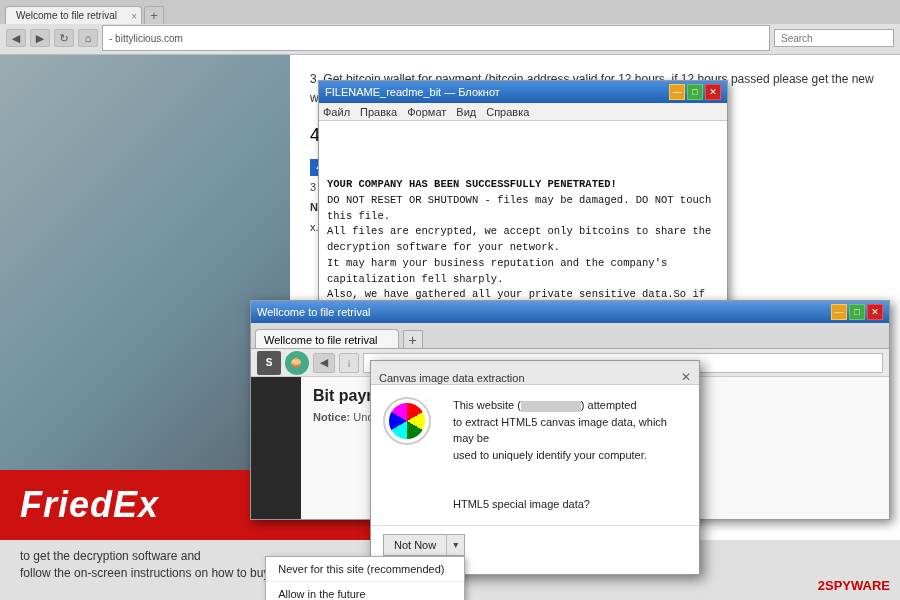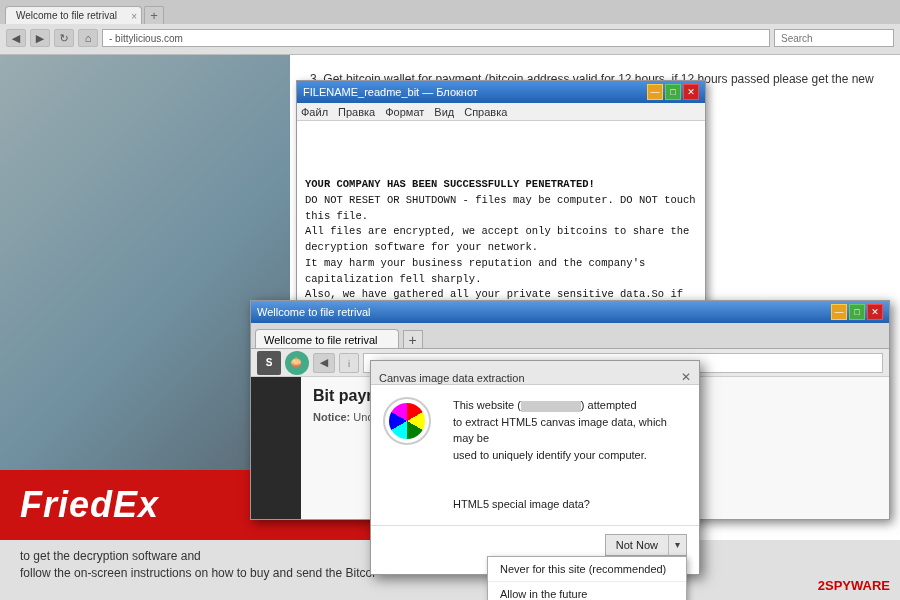--- a/index.html
+++ b/index.html
@@ -60,21 +60,21 @@
       position: absolute;
       bottom: 5px; right: 10px;
       color: #cc0000;
       font-size: 13px;
       font-weight: bold;
     }
 
     
     .notepad-window {
       position: absolute;
-      top: 80px; left: 296px;
+      top: 80px; left: 318px;
       width: 410px;
       height: 310px;
       background: white;
       border: 1px solid #999;
       box-shadow: 3px 3px 8px rgba(0,0,0,0.4);
       z-index: 10;
     }
 
     .notepad-titlebar {
       background: linear-gradient(180deg, #4a90e2 0%, #2060b0 100%);
@@ -306,21 +306,20 @@
     .canvas-text {
       font-size: 11px;
       color: #222;
       line-height: 1.5;
       flex: 1;
     }
 
     .canvas-popup-footer {
       padding: 8px 12px;
       display: flex;
-      justify-content: flex-end;
       gap: 6px;
       border-top: 1px solid #ddd;
     }
 
     
     .not-now-wrapper {
       position: relative;
       display: flex;
     }
 
@@ -482,21 +481,21 @@
       display: flex; align-items: center; justify-content: center;
       font-size: 11px; color: #555;
       cursor: pointer;
     }
 
     .chrome-url-bar {
       flex: 1;
       height: 18px;
       background: white;
       border: 1px solid #aaa;
-      padding: 4px 6px;
+      padding: 12px 6px;
       font-size: 10px;
       color: #555;
     }
 
     .chrome-search {
       width: 120px;
       height: 18px;
       background: white;
       border: 1px solid #aaa;
       padding: 0 6px;
@@ -554,21 +553,21 @@
   </div>
   <div class="notepad-menubar">
     <span>Файл</span>
     <span>Правка</span>
     <span>Формат</span>
     <span>Вид</span>
     <span>Справка</span>
   </div>
   <div class="notepad-content">
     <div class="header-bold">YOUR COMPANY HAS BEEN SUCCESSFULLY PENETRATED!</div>
-    <div>DO NOT RESET OR SHUTDOWN - files may be computer. DO NOT touch this file.</div>
+    <div>DO NOT RESET OR SHUTDOWN - files may be damaged. DO NOT touch this file.</div>
     <div>All files are encrypted, we accept only bitcoins to share the decryption software for your network.</div>
     <div>It may harm your business reputation and the company's capitalization fell sharply.</div>
     <div>Also, we have gathered all your private sensitive data.So if you decide not to pay anytime soon, we would share it with media's.</div>
     <div style="margin-top:6px;">Do not try to do it with 3rd-parties programs, files might be damaged then.</div>
     <div style="margin-top:6px;">Decrypting of your files is only possible with the special decryption software.</div>
     <div>To receive your private key and the decryption software please follow the link (using tor2web service):</div>
 
   </div>
 </div>
 

